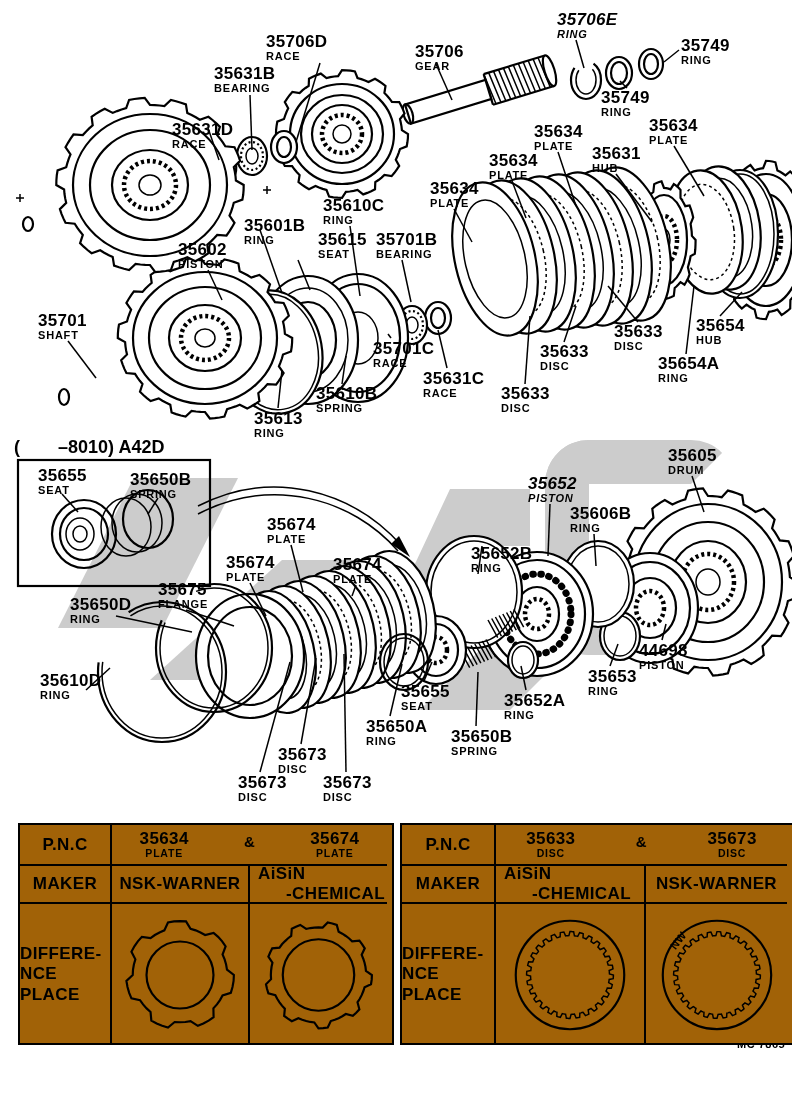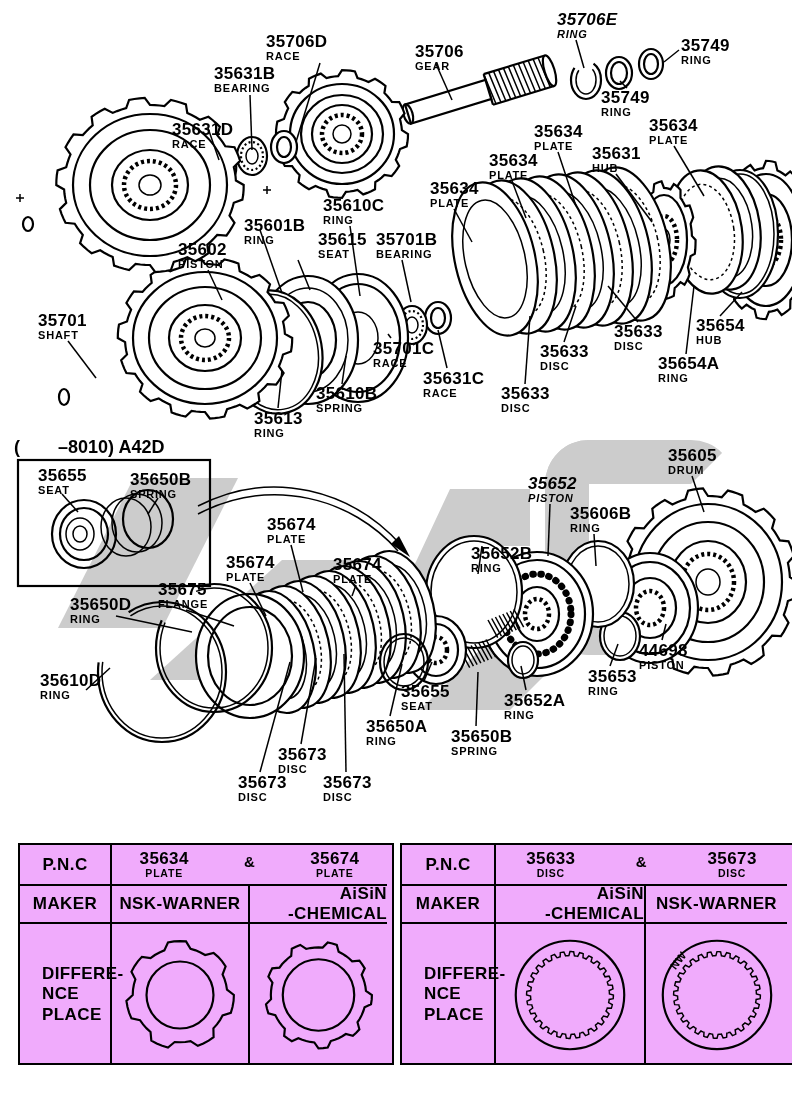--- a/index.html
+++ b/index.html
@@ -16,31 +16,31 @@
   .balls{fill:none;stroke:#000;stroke-width:7px;stroke-dasharray:0.6 7.5;stroke-linecap:round;}
   #leaders line{stroke:#000;stroke-width:1.5px;}
   
   #labels{position:absolute;left:0;top:0;width:100%;height:100%;z-index:2;pointer-events:none;}
   .plabel{position:absolute;font-weight:700;line-height:1;white-space:nowrap;}
   .plabel .num{font-size:17px;letter-spacing:.3px;}
   .plabel .sub{font-size:11px;letter-spacing:.8px;margin-top:1px;}
   .inset-paren,.inset-title{position:absolute;font-weight:700;font-size:18px;z-index:2;}
   .footer-code{position:absolute;font-weight:700;font-size:11px;z-index:3;letter-spacing:.5px;}
   
-  .ptable{position:absolute;z-index:3;display:grid;border:2.5px solid #000;background:#f0abfc;margin-top:20px;}
+  .ptable{position:absolute;z-index:3;display:grid;border:2.5px solid #000;background:#a16207;}
   .cell{border:0 solid #000;display:flex;align-items:center;justify-content:center;
         font-weight:700;font-size:17px;letter-spacing:.4px;}
   .bt{border-top-width:2.5px;} .bl{border-left-width:2.5px;}
   .hparts{display:flex;align-items:flex-start;justify-content:space-around;width:100%;padding-top:5px;box-sizing:border-box;}
   .pnum{text-align:center;line-height:1;}
   .pnum .num{font-size:17px;} .pnum .sub{font-size:10.5px;letter-spacing:.8px;margin-top:1px;}
   .amp{font-size:15px;margin-top:3px;}
-  .maker2{flex-direction:column;align-items:flex-end;justify-content:center;padding-left:8px;box-sizing:border-box;}
+  .maker2{flex-direction:column;align-items:flex-start;justify-content:center;padding-left:8px;box-sizing:border-box;}
   .maker2 .l2{padding-left:28px;}
-  .diffcell{flex-direction:column;align-items:flex-start;justify-content:center;padding-left:22px;box-sizing:border-box;line-height:1.18;}
+  .diffcell{flex-direction:column;align-items:flex-start;justify-content:center;padding-left:0;box-sizing:border-box;line-height:1.18;}
   .drawcell{padding:2px;}
   .drawcell svg{display:block;}
 </style>
 </head>
 <body>
 <div class="page">
 
 <div class="wm" style="left:58px;top:478px;width:180px;height:150px;clip-path:polygon(0% 100%,42% 0%,100% 0%,58% 100%);"></div>
 <div class="wm" style="left:150px;top:560px;width:240px;height:120px;clip-path:polygon(0% 100%,55% 0%,100% 0%,45% 100%);"></div>
 <div class="wm" style="left:330px;top:470px;width:200px;height:190px;clip-path:polygon(20% 100%,60% 10%,100% 10%,100% 40%,75% 40%,48% 100%);"></div>

